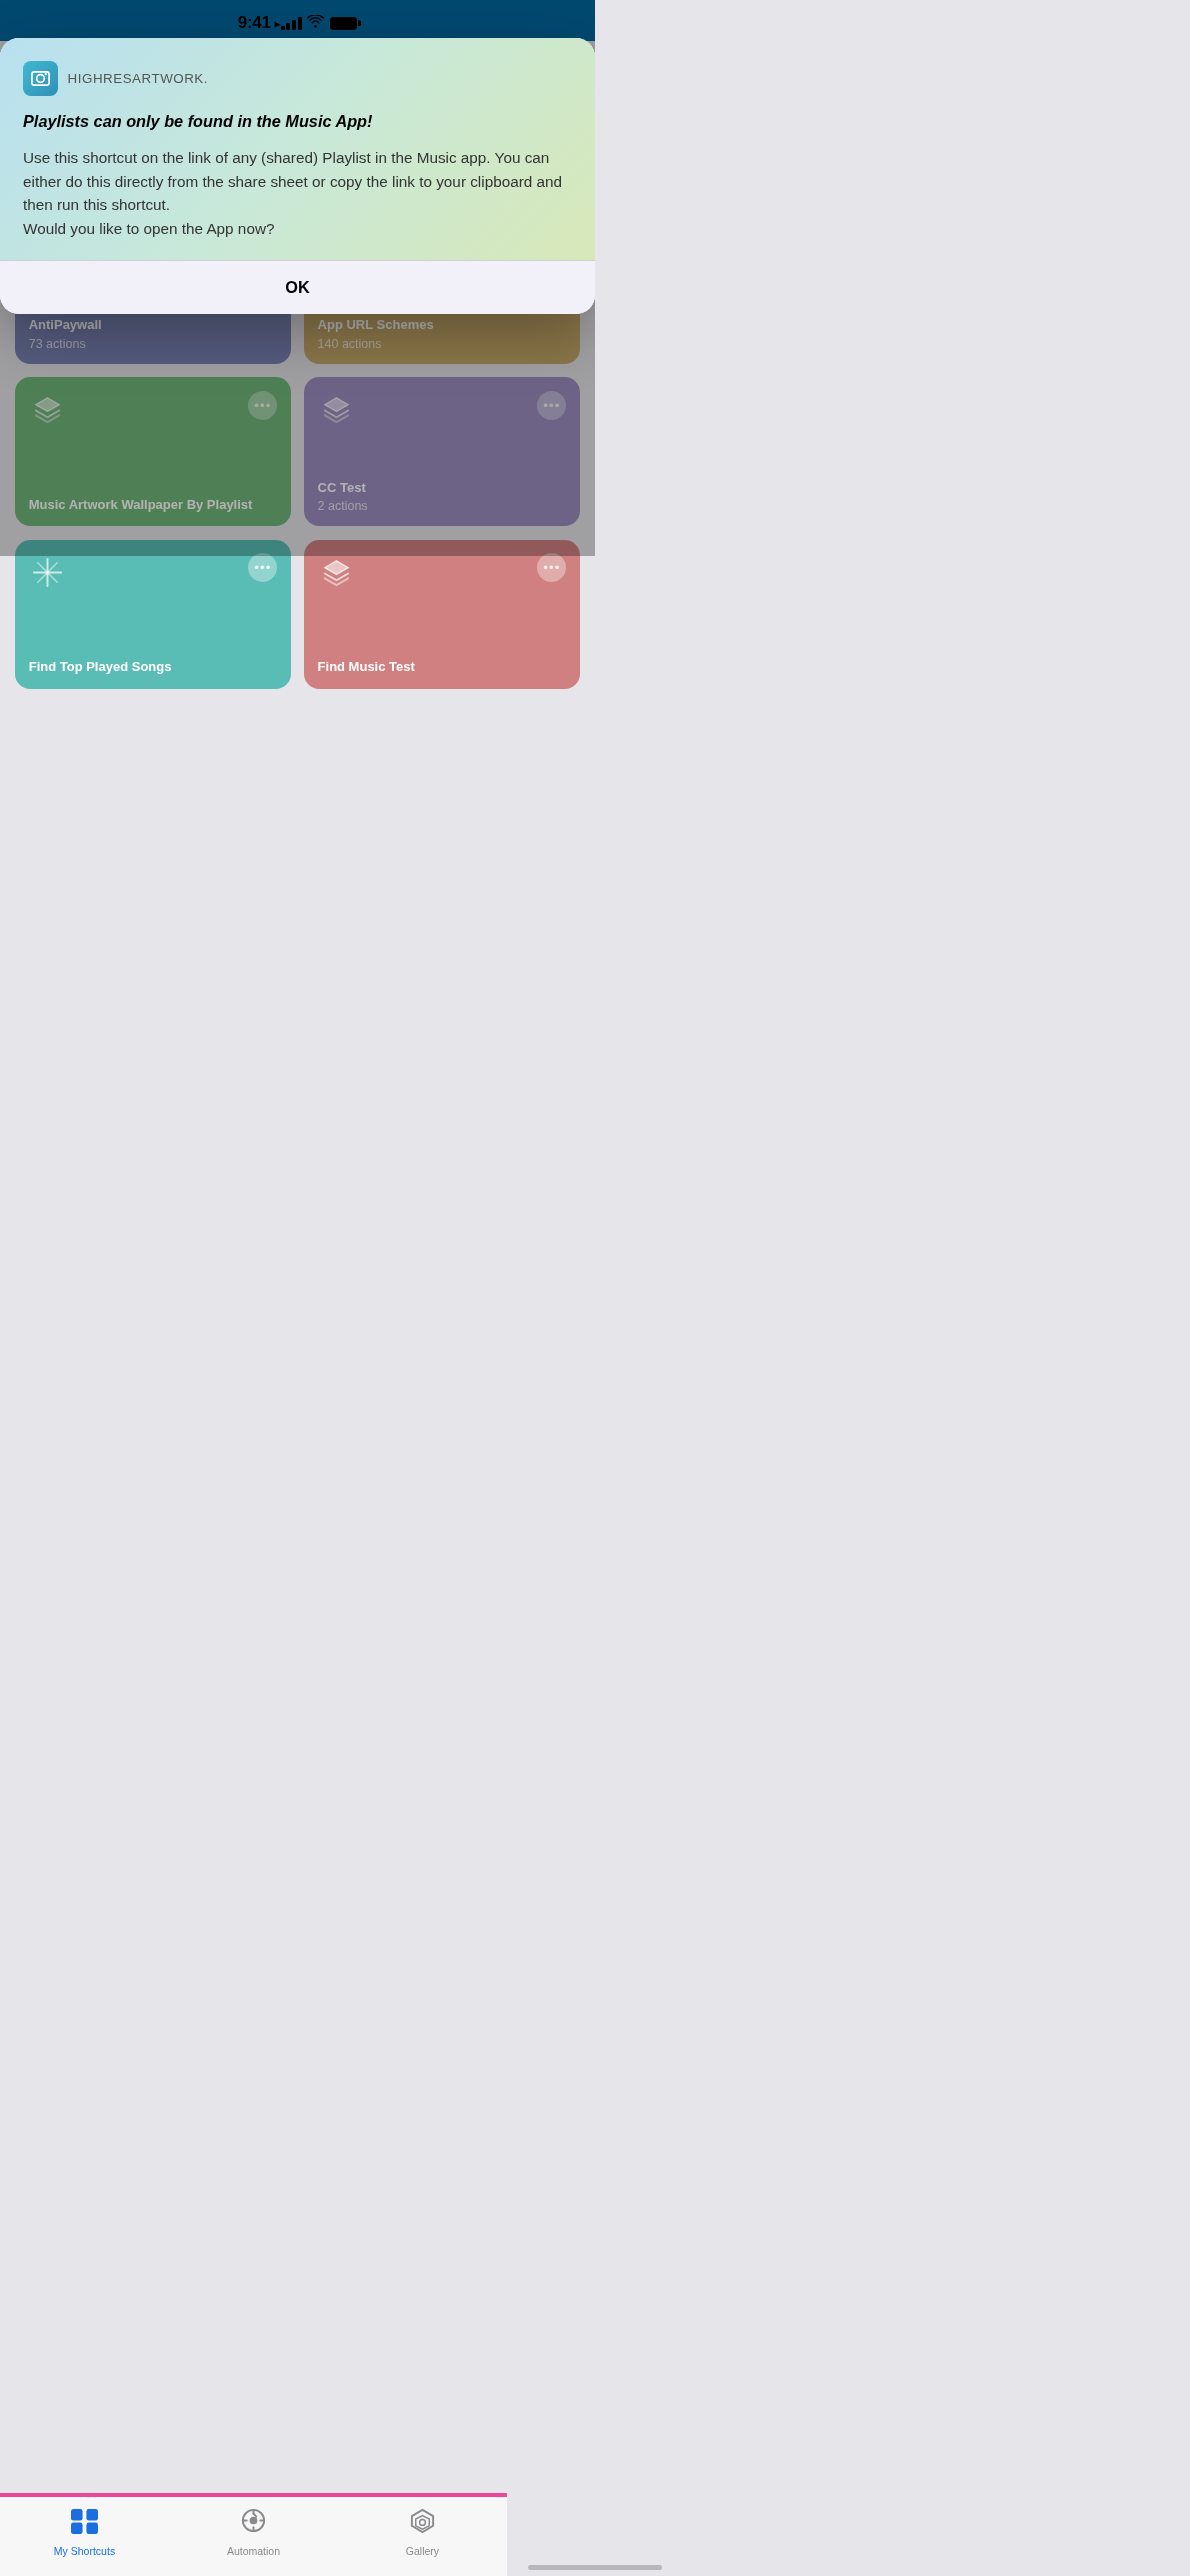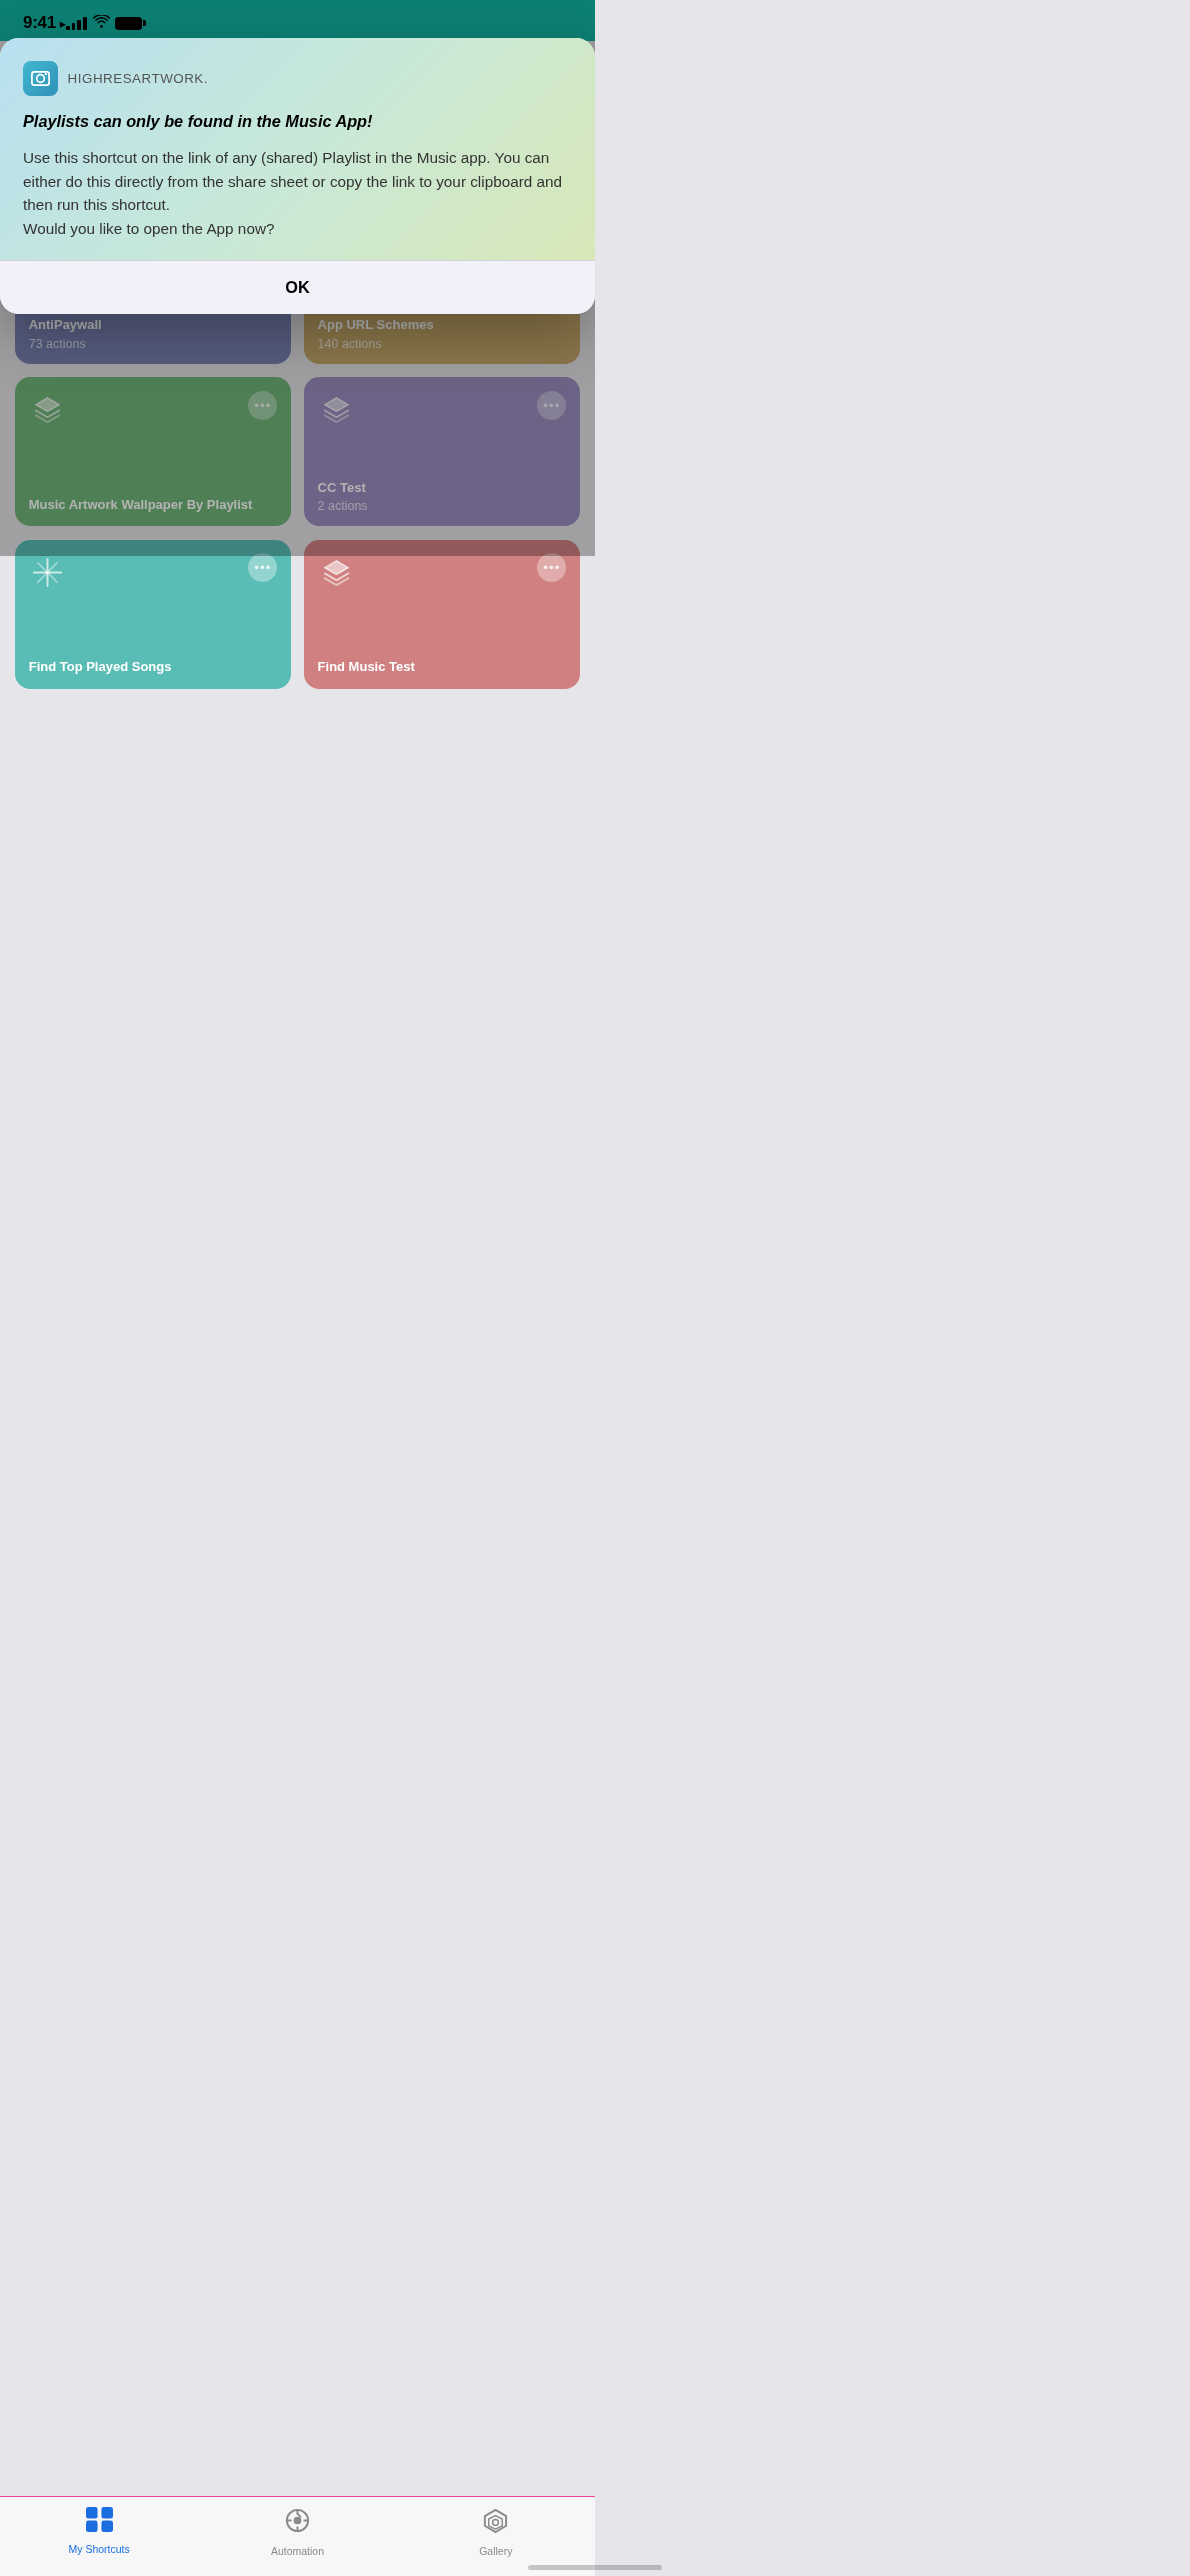--- a/index.html
+++ b/index.html
@@ -10,24 +10,24 @@
       min-height: 1288px;
       background: #e5e5ea;
       font-family: -apple-system, 'Helvetica Neue', Arial, sans-serif;
       position: relative;
       overflow-x: hidden;
     }
 
     
     .status-bar {
       display: flex;
-      justify-content: flex-start;
+      justify-content: center;
       align-items: center;
       padding: 13.4px 23px 7.7px 23px;
-      background: #14b8a6;
+      background: #0369a1;
     }
     .status-time {
       font-size: 17px;
       font-weight: 600;
       color: #000;
       letter-spacing: -0.3px;
     }
     .status-icons {
       display: flex;
       align-items: center;
@@ -135,26 +135,26 @@
     .card-green { background: #72b87a; }
     .card-purple-light { background: #9b8fc0; }
     .card-teal { background: #5abdb5; }
     .card-pink { background: #d08080; }
 
     
     .tab-bar {
       position: fixed;
       bottom: 0;
       left: 0;
-      width: 595px;
+      width: 507px;
       background: rgba(248,248,248,0.95);
-      border-top: 1px solid #ec4899;
+      border-top: 4px solid #ec4899;
       display: flex;
       justify-content: space-around;
-      align-items: flex-start;
+      align-items: flex-end;
       padding: 9.6px 0 19px 0;
     }
 
     .tab-item {
       display: flex;
       flex-direction: column;
       align-items: center;
       gap: 3.8px;
       min-width: 96px;
       cursor: pointer;

